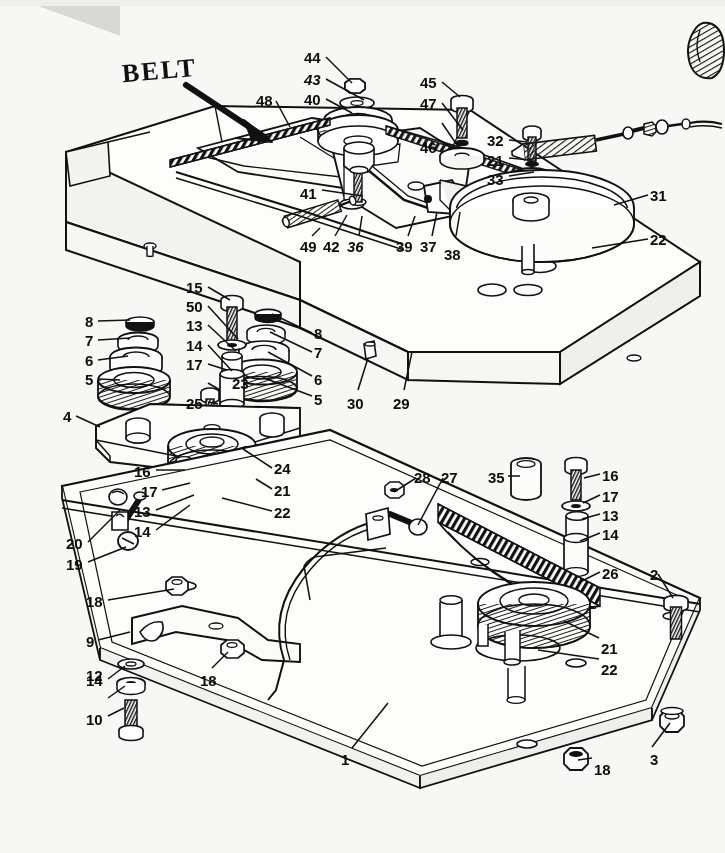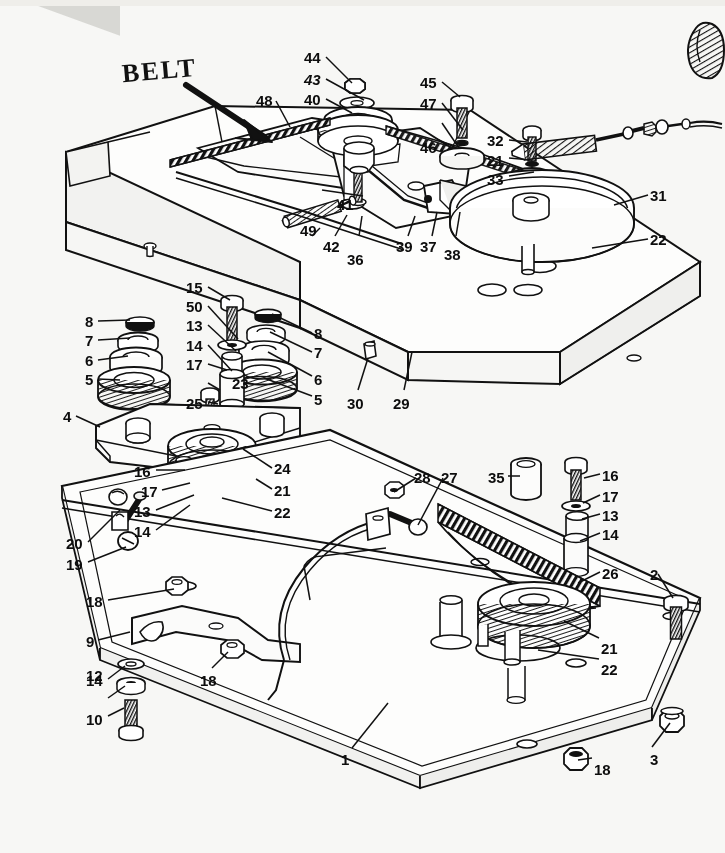--- a/index.html
+++ b/index.html
@@ -561,24 +561,24 @@
       <div class="cal" style="left: 304px; top: 92px;">40</div>
       <div class="cal" style="left: 256px; top: 93px;">48</div>
       <div class="cal" style="left: 420px; top: 75px;">45</div>
       <div class="cal" style="left: 420px; top: 96px;">47</div>
       <div class="cal" style="left: 420px; top: 116px; margin-top: 24px;">46</div>
       <div class="cal" style="left: 487px; top: 133px;">32</div>
       <div class="cal" style="left: 487px; top: 153px;">21</div>
       <div class="cal" style="left: 487px; top: 172px;">33</div>
       <div class="cal" style="left: 650px; top: 188px;">31</div>
       <div class="cal" style="left: 650px; top: 232px;">22</div>
-      <div class="cal" style="left: 300px; top: 197px; margin-left: 37px;">41</div>
-      <div class="cal" style="left: 300px; top: 223px;">49</div>
+      <div class="cal" style="left: 300px; top: 186px;">41</div>
+      <div class="cal" style="left: 300px; top: 239px;">49</div>
       <div class="cal" style="left: 323px; top: 239px;">42</div>
-      <div class="cal" style="left: 347px; top: 252px;">36</div>
+      <div class="cal" style="left: 347px; top: 239px; font-style: italic;">36</div>
       <div class="cal" style="left: 396px; top: 239px;">39</div>
       <div class="cal" style="left: 420px; top: 239px;">37</div>
       <div class="cal" style="left: 444px; top: 239px; margin-top: 8px;">38</div>
       <div class="cal" style="left: 186px; top: 280px;">15</div>
       <div class="cal" style="left: 186px; top: 299px;">50</div>
       <div class="cal" style="left: 186px; top: 318px;">13</div>
       <div class="cal" style="left: 186px; top: 338px;">14</div>
       <div class="cal" style="left: 186px; top: 357px;">17</div>
       <div class="cal" style="left: 186px; top: 376px; margin-left: 46px;">23</div>
       <div class="cal" style="left: 186px; top: 396px;">25</div>

